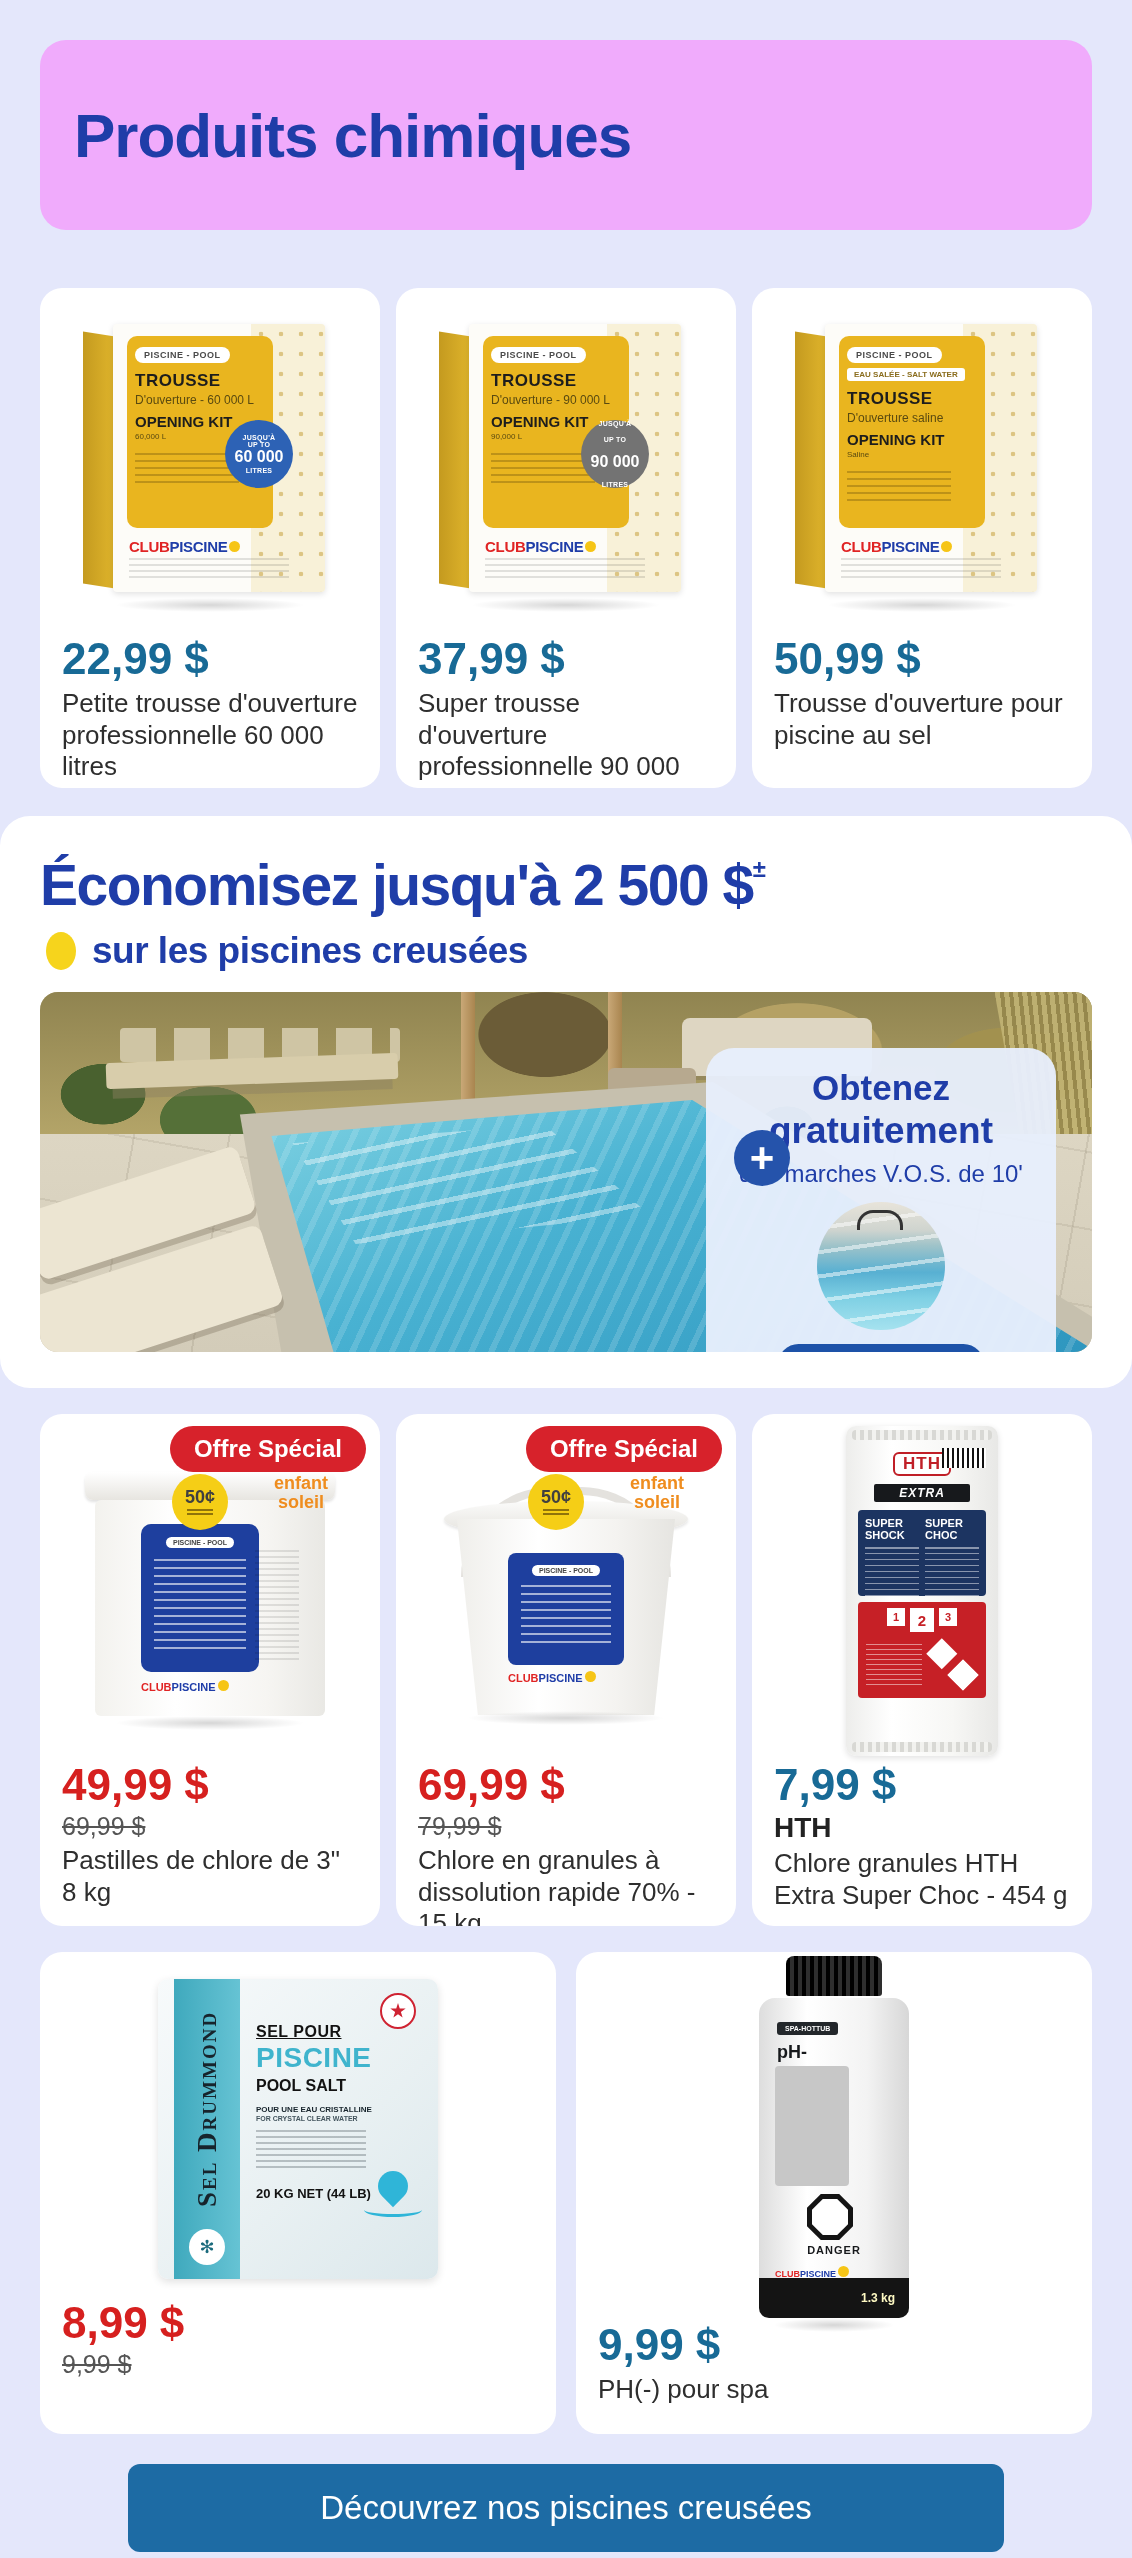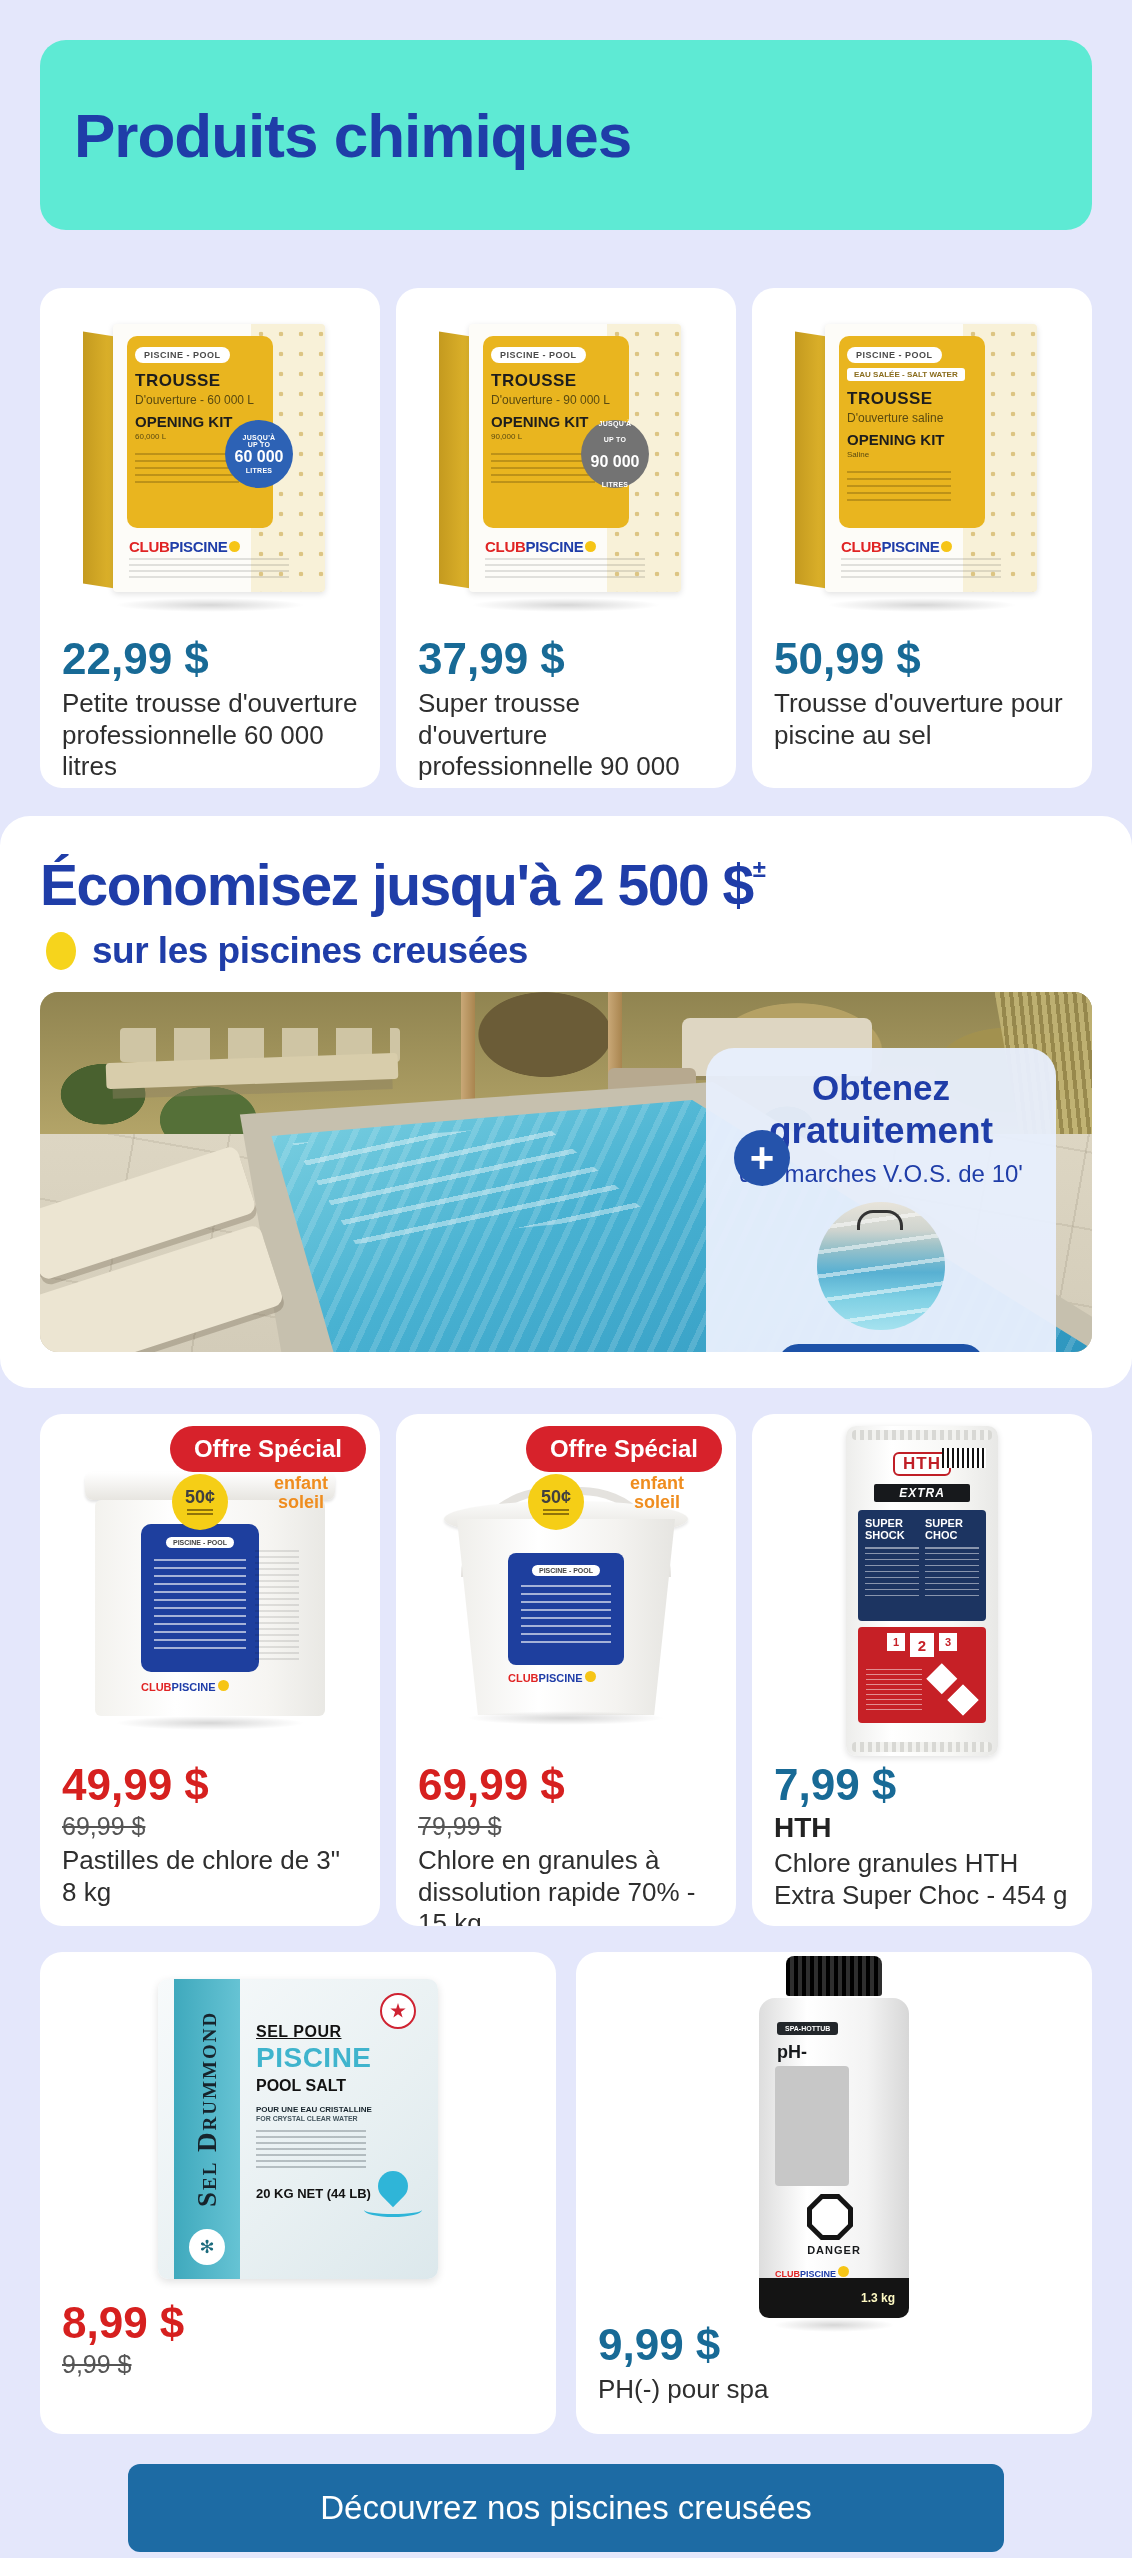--- a/index.html
+++ b/index.html
@@ -3,21 +3,21 @@
 <meta charset="utf-8">
 <style>
   :root{
     --blue:#1f3da8; --teal:#186a96; --red:#d6201f; --badge-red:#d7222b;
     --coin:#f5ce16; --orange:#ef8d1f; --cta:#1d6ba4; --bg:#e4e7fb; --ink:#2e2e2e;
   }
   *{box-sizing:border-box;margin:0;padding:0;}
   html,body{width:1132px;}
   body{height:2558px;background:var(--bg);font-family:"Liberation Sans",sans-serif;overflow:hidden;}
   
-  .header-card{margin:40px 40px 0;background:#5eead4;border-radius:26px;height:190px;display:flex;align-items:center;padding:4px 34px;}
+  .header-card{margin:40px 40px 0;background:#f0abfc;border-radius:26px;height:190px;display:flex;align-items:center;padding:4px 34px;}
   .page-title{color:var(--blue);font-size:62px;font-weight:700;letter-spacing:-1px;}
   
   .grid3{display:grid;grid-template-columns:repeat(3,1fr);gap:16px;margin:58px 40px 0;}
   .grid2{display:grid;grid-template-columns:repeat(2,1fr);gap:20px;margin:26px 40px 0;}
   .card{background:#fff;border-radius:22px;padding:18px 22px 20px;position:relative;overflow:hidden;}
   .card.h1{height:500px;}
   .card.h2{height:512px;}
   .card.h3{height:482px;}
   .imgzone{height:318px;display:flex;align-items:center;justify-content:center;position:relative;}
   .price{font-size:44px;font-weight:700;margin-top:10px;}
@@ -72,21 +72,21 @@
   .br-lines{width:90px;height:64px;margin:8px auto 0;background:repeating-linear-gradient(rgba(255,255,255,.75) 0 2px,transparent 2px 8px);opacity:.8;}
   .br-logo{position:absolute;left:58px;top:152px;font-size:11px;font-weight:700;}
   .br-logo .lr{color:#e02424;} .br-logo .lb{color:#1f3da8;}
   
   .pouch{position:relative;width:152px;height:330px;background:linear-gradient(90deg,#ededeb,#ffffff 30%,#f7f7f5 70%,#e8e8e6);border-radius:10px;box-shadow:0 2px 6px rgba(0,0,0,.12);padding:14px 10px;}
   .pz-crimp{position:absolute;left:6px;width:140px;height:10px;background:repeating-linear-gradient(90deg,#d8d8d4 0 4px,#f2f2ef 4px 8px);border-radius:4px;}
   .pz-crimp.t{top:4px;} .pz-crimp.b{bottom:4px;}
   .pz-logo{margin:12px auto 0;width:58px;text-align:center;background:#fff;border:2px solid #c01f27;border-radius:6px;color:#c01f27;font-size:17px;font-weight:700;letter-spacing:1px;}
   .pz-barcode{position:absolute;right:12px;top:22px;width:44px;height:20px;background:repeating-linear-gradient(90deg,#111 0 2px,#fff 2px 5px);}
   .pz-band{margin:8px auto 0;width:96px;text-align:center;background:#17191c;color:#fff;font-size:12px;font-weight:700;font-style:italic;letter-spacing:1px;padding:2px 0;border-radius:2px;}
-  .pz-navy{margin:8px auto 0;width:128px;height:111px;background:#1c3461;border-radius:4px;display:flex;gap:6px;padding:8px 7px;}
+  .pz-navy{margin:8px auto 0;width:128px;height:86px;background:#1c3461;border-radius:4px;display:flex;gap:6px;padding:8px 7px;}
   .pz-col{flex:1;color:#fff;font-size:11px;font-weight:700;line-height:1.05;}
   .pz-col i{display:block;width:100%;height:54px;margin-top:6px;background:repeating-linear-gradient(rgba(255,255,255,.6) 0 1.5px,transparent 1.5px 6px);opacity:.8;}
   .pz-red{margin:6px auto 0;width:128px;height:96px;background:#c62026;border-radius:4px;position:relative;padding:6px;}
   .pz-steps{display:flex;gap:5px;justify-content:center;}
   .pz-step{width:18px;height:18px;background:#fff;color:#c62026;font-size:11px;font-weight:700;display:flex;align-items:center;justify-content:center;}
   .pz-dia{position:absolute;right:12px;bottom:12px;width:22px;height:22px;background:#fff;border:2px solid #fff;transform:rotate(45deg);box-shadow:-30px 0 0 #fff;}
   .pz-finetxt{position:absolute;left:8px;bottom:10px;width:56px;height:44px;background:repeating-linear-gradient(rgba(255,255,255,.7) 0 1.5px,transparent 1.5px 5px);opacity:.7;}
   
   .saltbag{position:relative;width:280px;height:300px;background:linear-gradient(135deg,#f7fafb,#e8f0f2 60%,#dce8ec);border-radius:10px;box-shadow:0 3px 8px rgba(0,0,0,.12);overflow:hidden;}
   .sb-strip{position:absolute;left:16px;top:0;width:66px;height:100%;background:linear-gradient(90deg,#3fa9bd,#66c3d4);}

